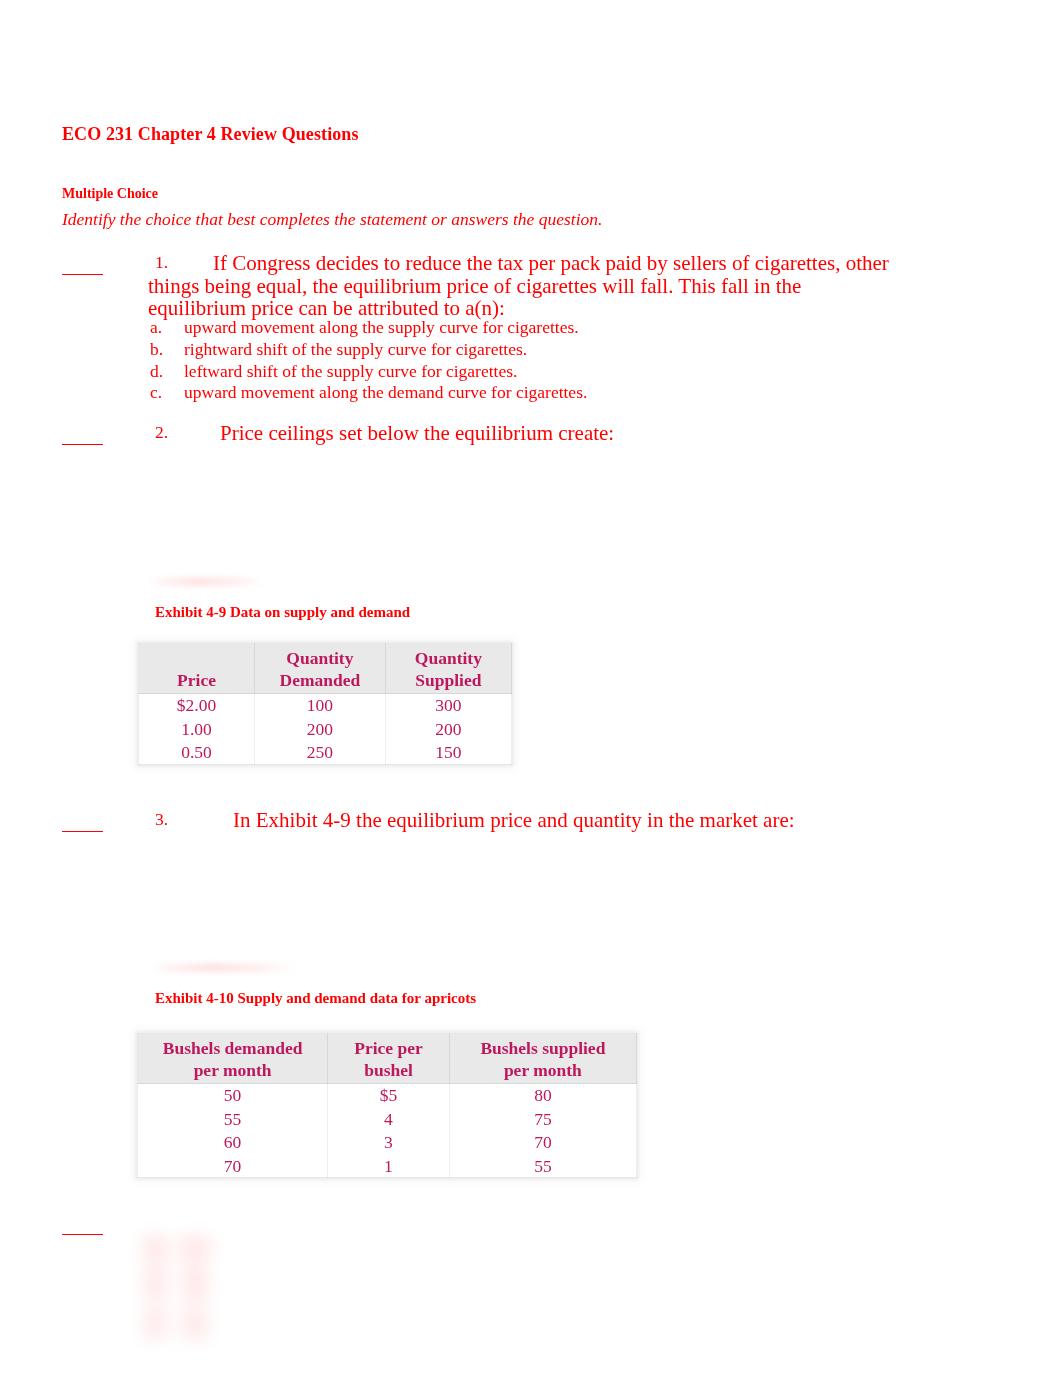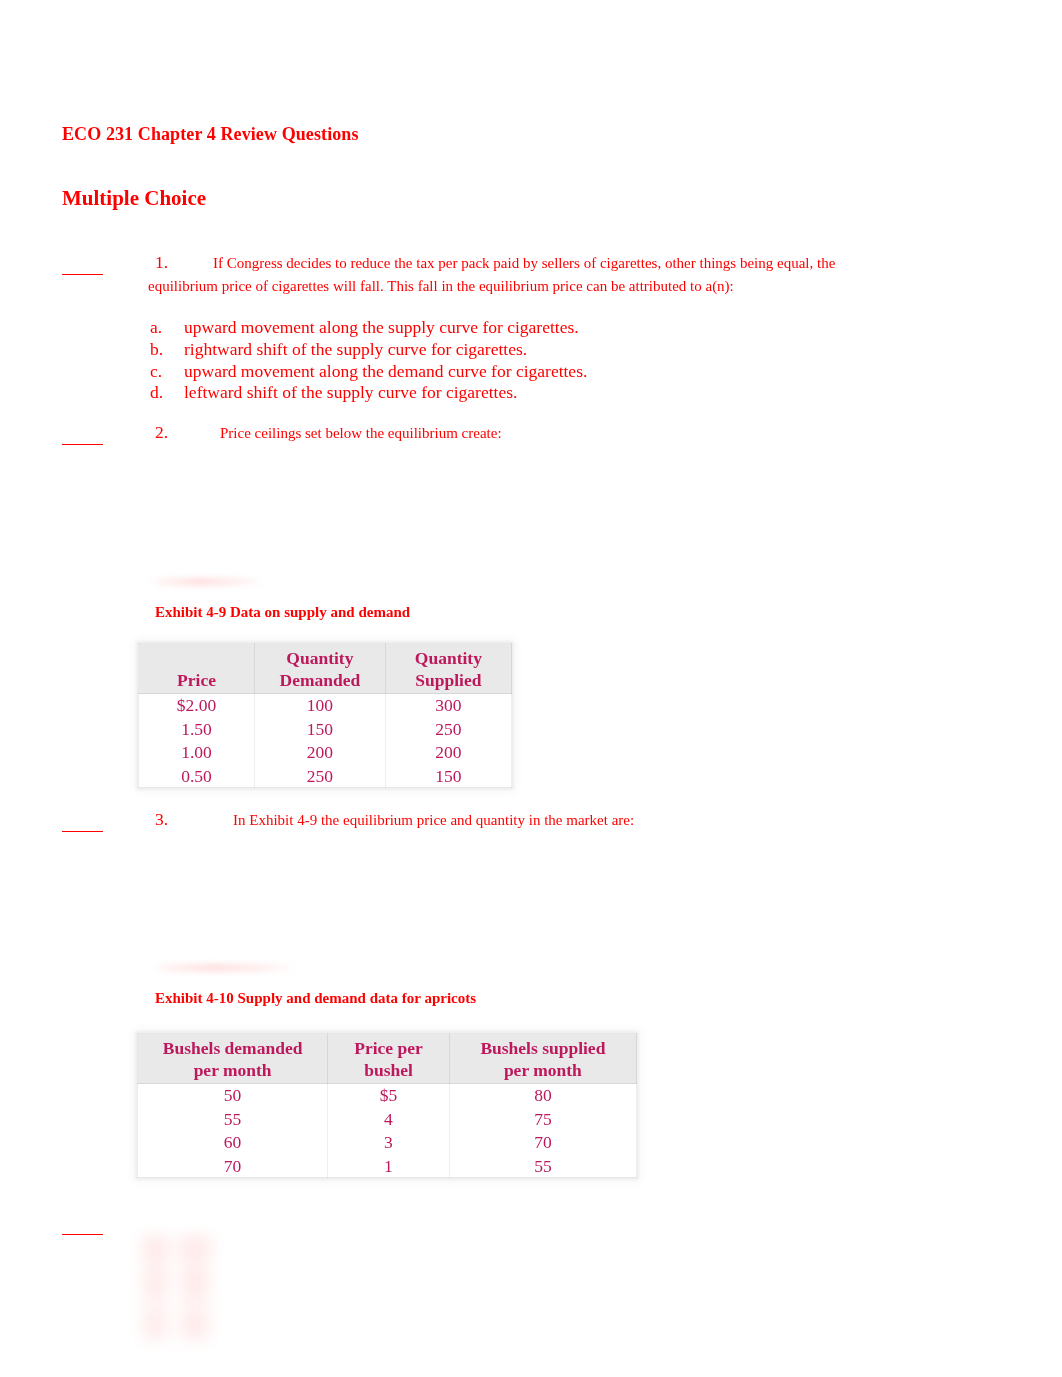--- a/index.html
+++ b/index.html
@@ -30,21 +30,21 @@
     font-size: 18px;
     font-weight: bold;
     letter-spacing: 0.1px;
     white-space: nowrap;
   }
 
   .section-heading {
     position: absolute;
     left: 62px;
     top: 186px;
-    font-size: 21px;
+    font-size: 14px;
     font-weight: bold;
     white-space: nowrap;
   }
 
   .section-instruction {
     position: absolute;
     left: 62px;
     top: 209px;
     font-size: 17.5px;
     font-style: italic;
@@ -60,21 +60,21 @@
     height: 0;
   }
 
   .q-number {
     position: absolute;
     font-size: 17.5px;
   }
 
   .q-body {
     position: absolute;
-    font-size: 15px;
+    font-size: 21px;
     line-height: 22.5px;
   }
 
   .q-options {
     position: absolute;
     font-size: 17.5px;
     line-height: 21.8px;
   }
   .q-options .opt {
     display: block;
@@ -179,39 +179,40 @@
 </style>
 </head>
 <body>
 
 <div class="page">
 
   <div class="doc-title">ECO 231 Chapter 4 Review Questions</div>
 
   <div class="section-heading">Multiple Choice</div>
 
+  <div class="section-instruction">Identify the choice that best completes the statement or answers the question.</div>
 
   <div class="q-blank" style="top:274px;"></div>
 
   <div class="q-number" style="left:155px; top:252px;">1.</div>
 
   <div class="q-body" style="left:148px; top:252px; width:745px; text-indent:65px;">If Congress decides to reduce the tax per pack paid by sellers of cigarettes, other things being equal, the equilibrium price of cigarettes will fall. This fall in the equilibrium price can be attributed to a(n):</div>
 
   <div class="q-options" style="left:150px; top:317px;">
     <span class="opt">
       <span class="opt-letter">a.</span><span>upward movement along the supply curve for cigarettes.</span>
     </span>
     <span class="opt">
       <span class="opt-letter">b.</span><span>rightward shift of the supply curve for cigarettes.</span>
     </span>
     <span class="opt">
-      <span class="opt-letter">c.</span><span>upward movement along the demand curve for cigarettes.</span>
+      <span class="opt-letter">d.</span><span>leftward shift of the supply curve for cigarettes.</span>
     </span>
     <span class="opt">
-      <span class="opt-letter">d.</span><span>leftward shift of the supply curve for cigarettes.</span>
+      <span class="opt-letter">c.</span><span>upward movement along the demand curve for cigarettes.</span>
     </span>
   </div>
 
   <div class="q-blank" style="top:444px;"></div>
 
   <div class="q-number" style="left:155px; top:422px;">2.</div>
 
   <div class="q-body" style="left:220px; top:422px; width:700px; white-space:nowrap;">Price ceilings set below the equilibrium create:</div>
 
   <div class="ghost-band" style="left:148px; top:578px; width:120px; height:8px;"></div>
@@ -235,25 +236,20 @@
             <div>Quantity</div>
             <div>Supplied</div>
           </th>
         </tr>
       </thead>
       <tbody>
         <tr>
           <td>$2.00</td>
           <td>100</td>
           <td>300</td>
-        </tr>
-        <tr>
-          <td>1.50</td>
-          <td>150</td>
-          <td>250</td>
         </tr>
         <tr>
           <td>1.00</td>
           <td>200</td>
           <td>200</td>
         </tr>
         <tr class="last-row">
           <td>0.50</td>
           <td>250</td>
           <td>150</td>

